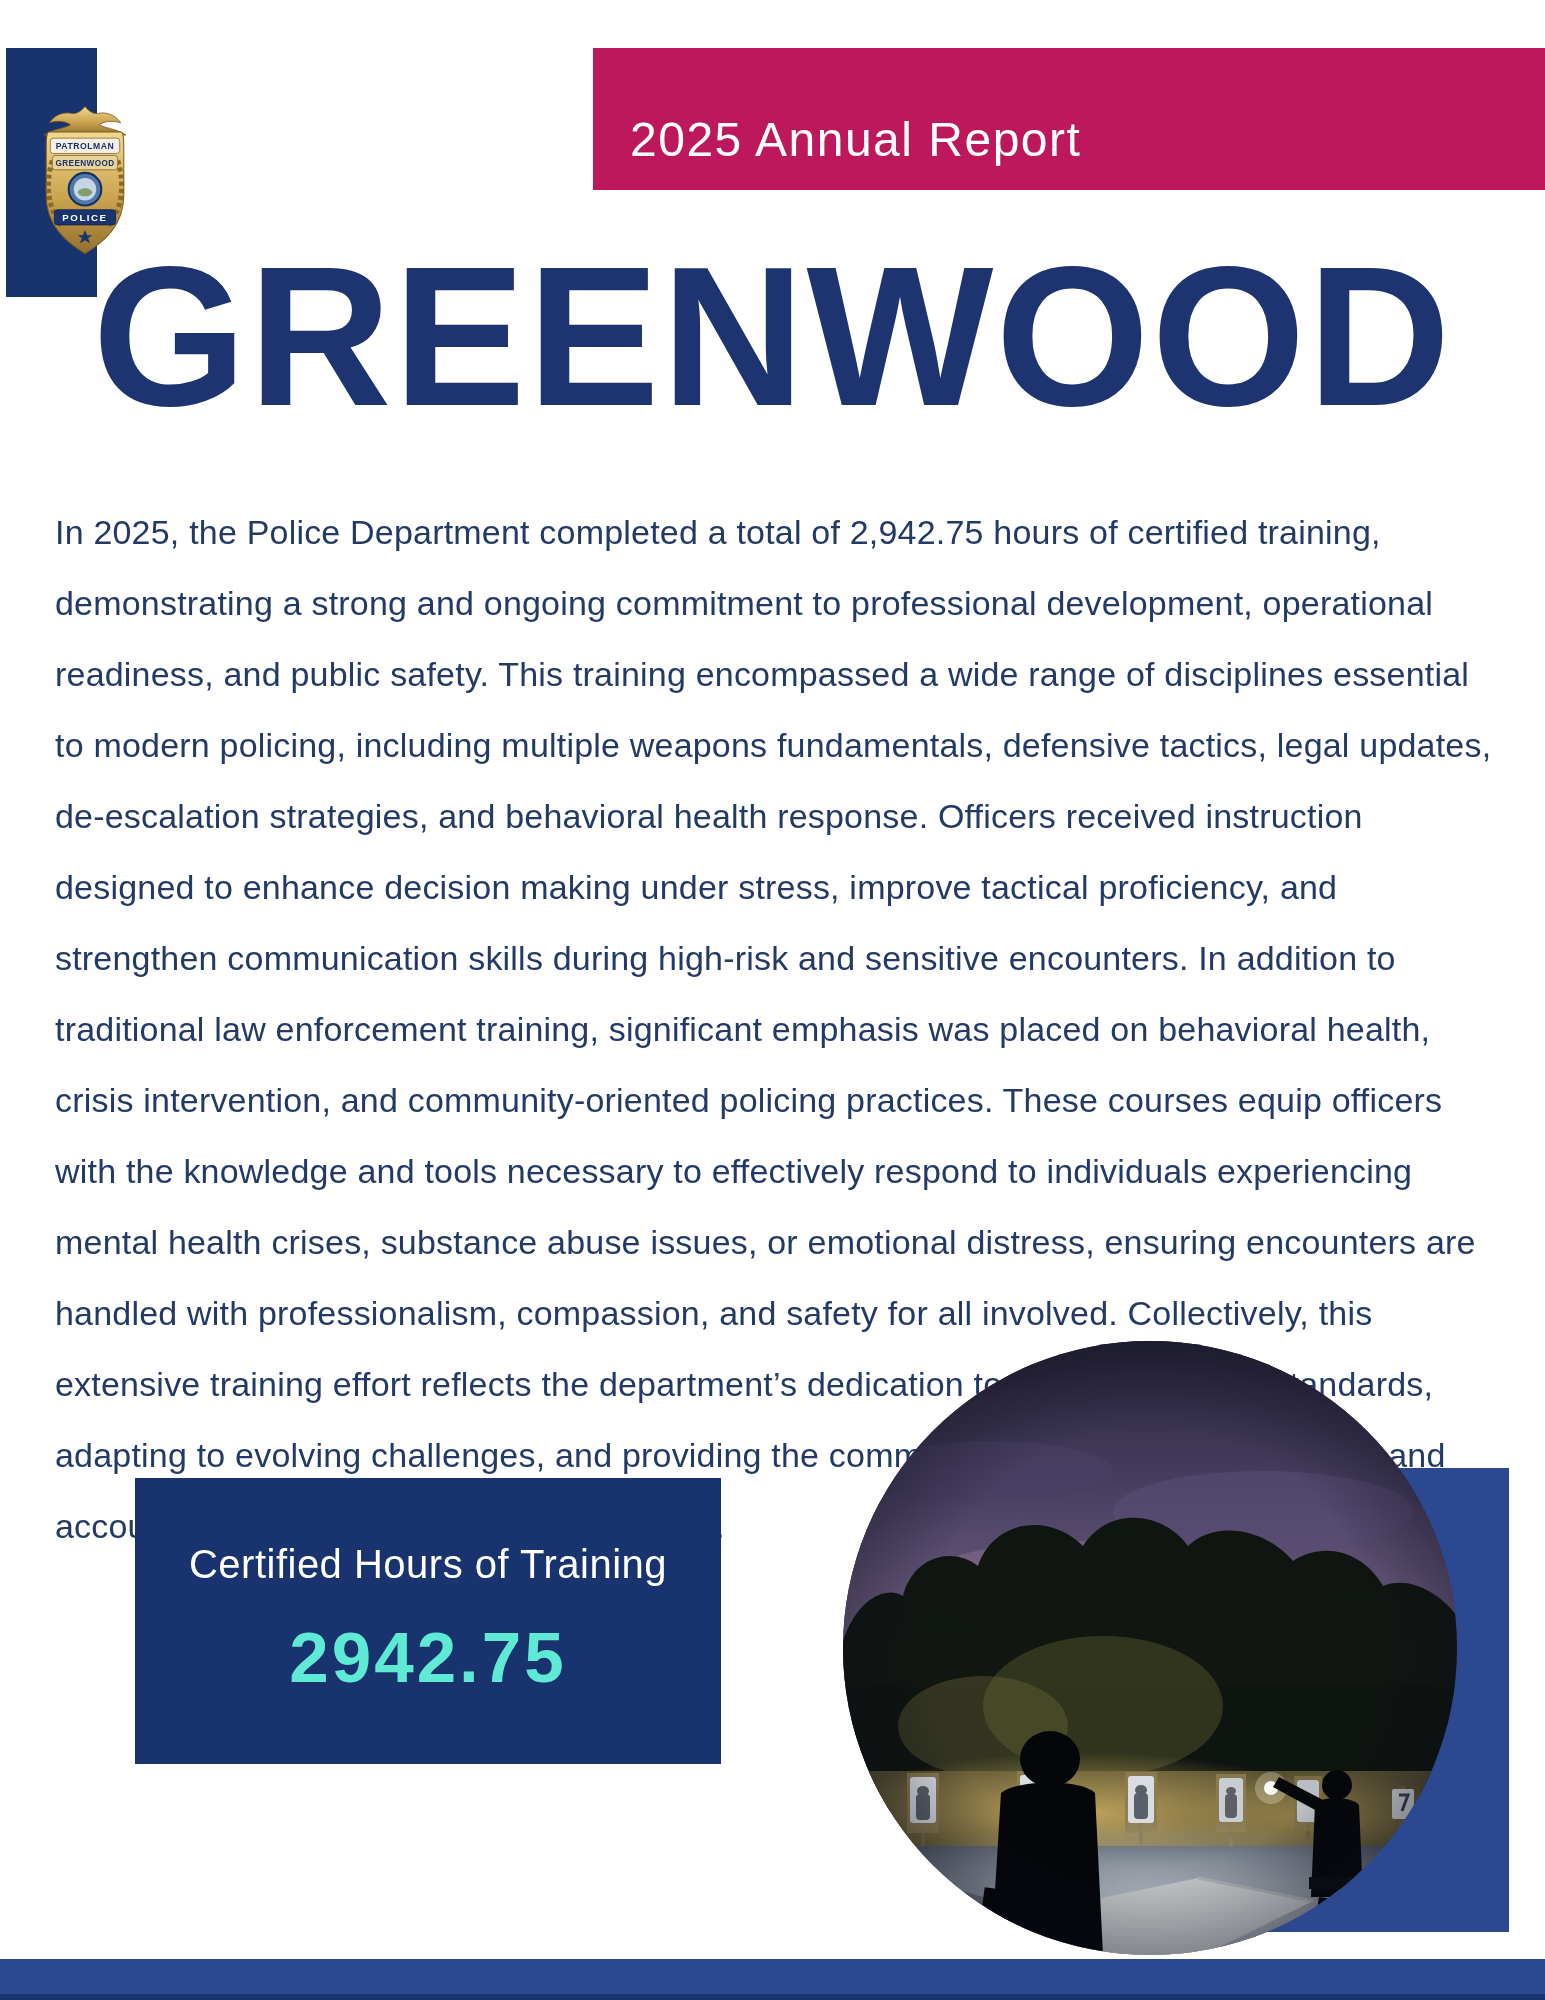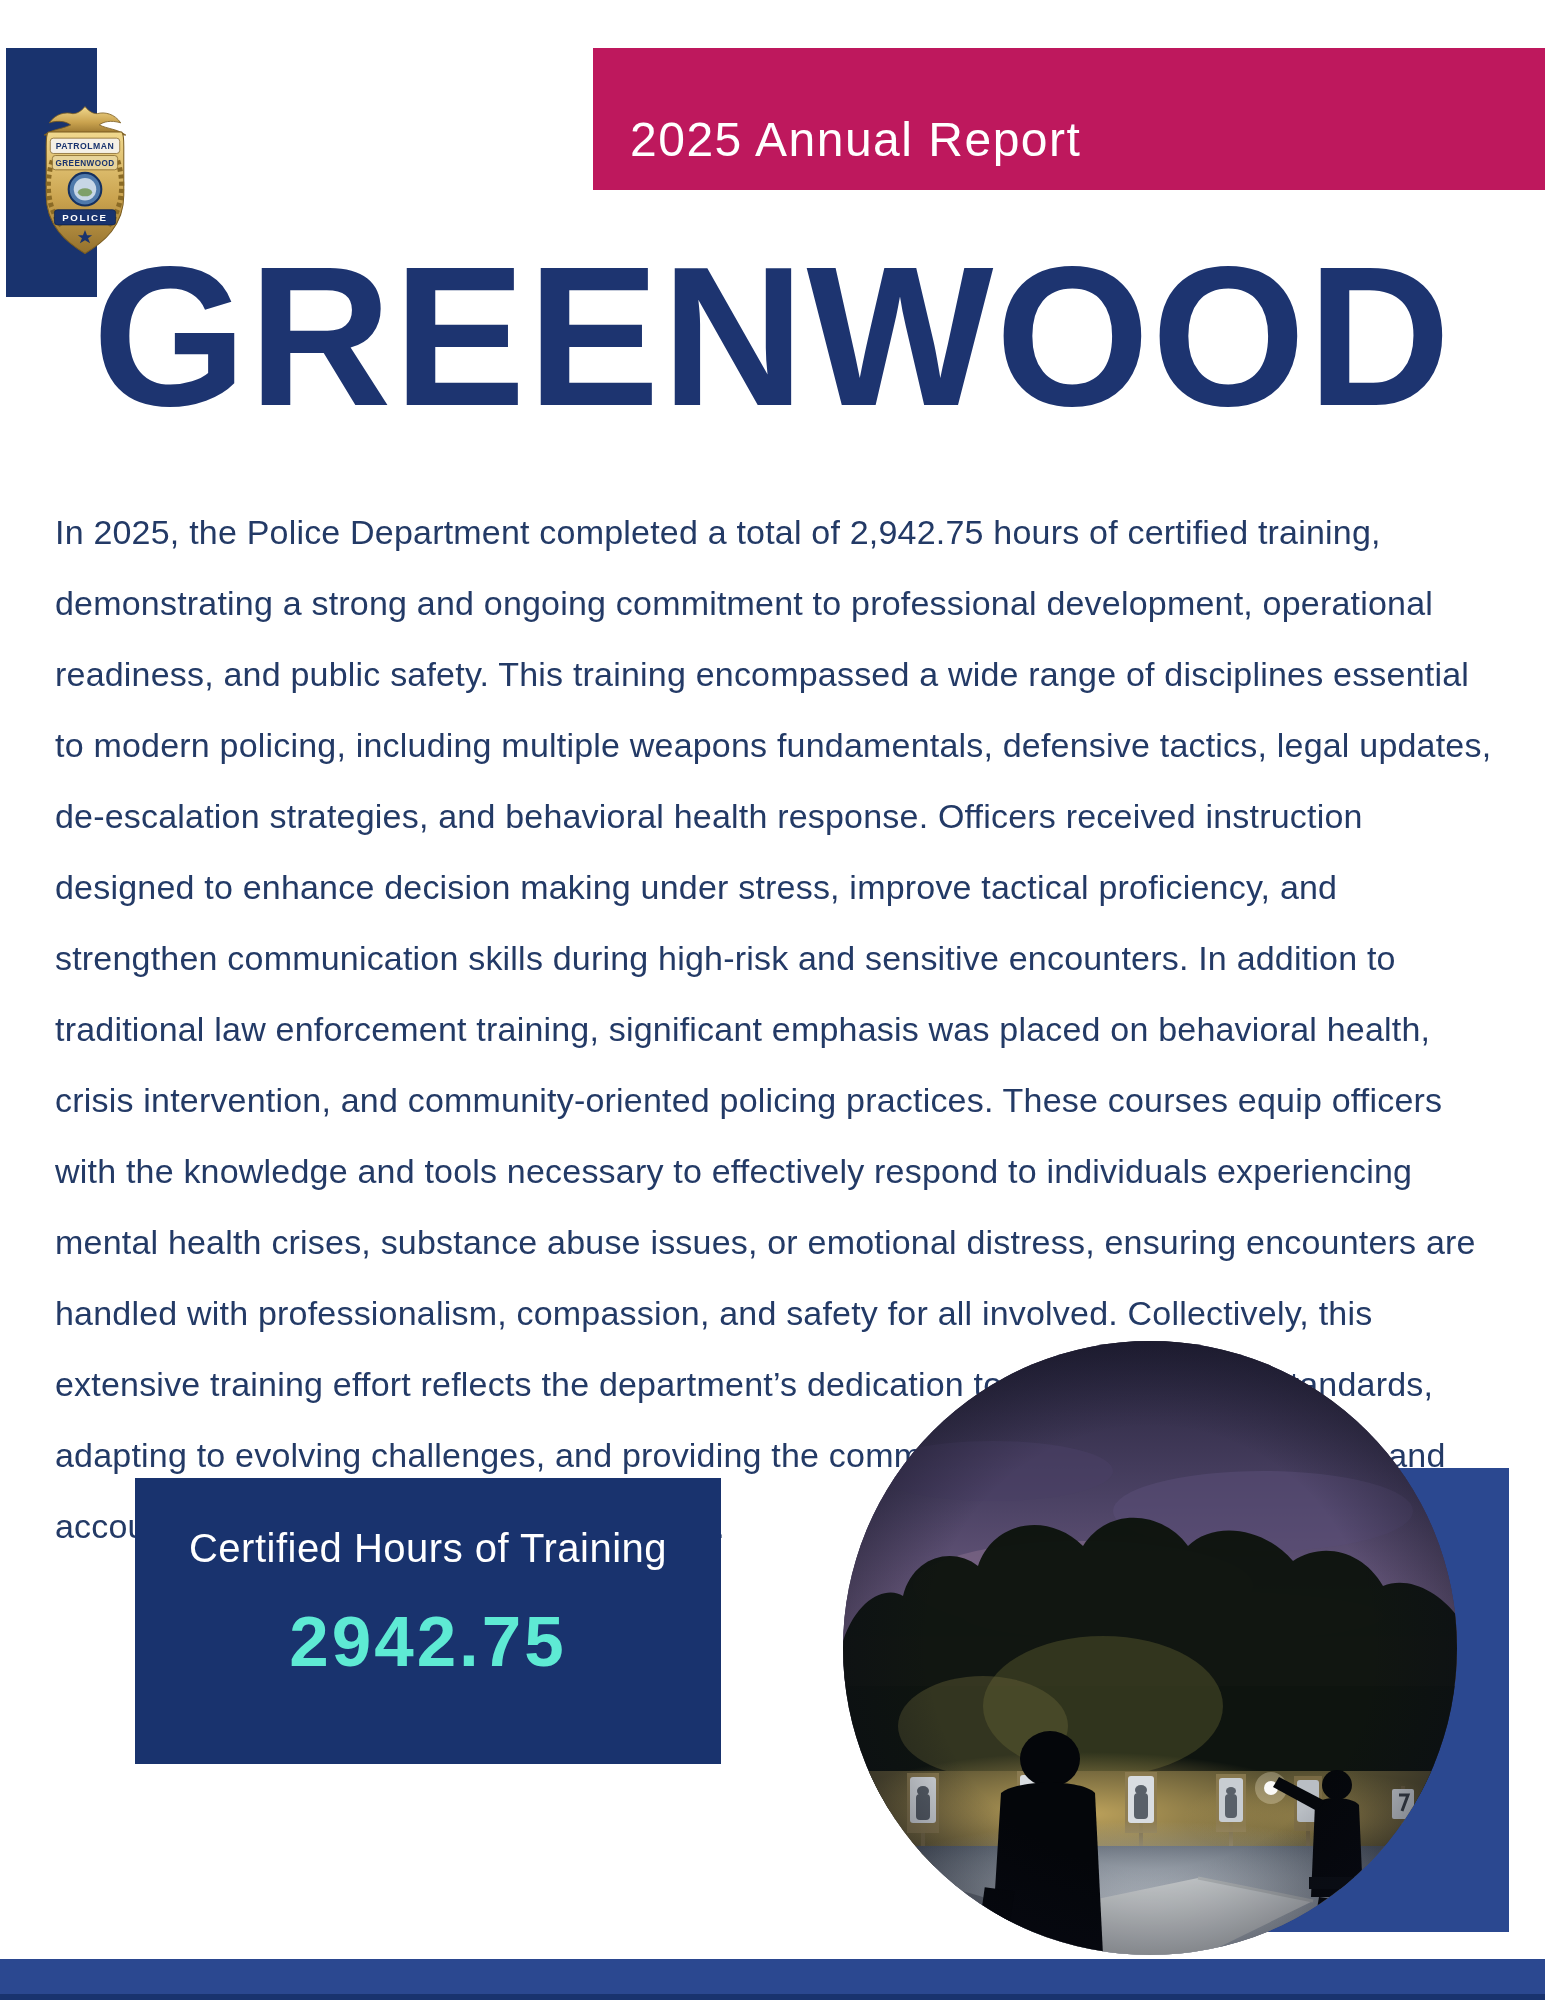--- a/index.html
+++ b/index.html
@@ -19,21 +19,21 @@
     color:#1D3470;font-size:198px;font-weight:bold;letter-spacing:2px;line-height:1;
     white-space:nowrap;
   }
   .body-paragraph{
     position:absolute;left:55px;top:449px;width:1450px;
     color:#233A66;font-size:34px;line-height:71px;letter-spacing:0.2px;text-align:left;
   }
   .stat-card{
     position:absolute;left:135px;top:1430px;width:586px;height:286px;background:#19336E;
     display:flex;flex-direction:column;align-items:center;box-sizing:border-box;
-    padding-top:48px;
+    padding-top:64px;
   }
   .stat-label{color:#ffffff;font-size:40px;letter-spacing:0.5px;white-space:nowrap;}
   .stat-value{color:#5eead4;font-size:71px;font-weight:bold;letter-spacing:3px;margin-top:30px;}
   .photo-backdrop{position:absolute;left:1045px;top:1420px;width:464px;height:464px;background:#2B4890;}
   .photo-circle{
     position:absolute;left:843px;top:1293px;width:614px;height:614px;border-radius:50%;
     overflow:hidden;background:#2a2740;
   }
   .photo-circle svg{display:block;}
   .footer-mid{position:absolute;left:0;top:1911px;width:1545px;height:35px;background:#2B4890;}

